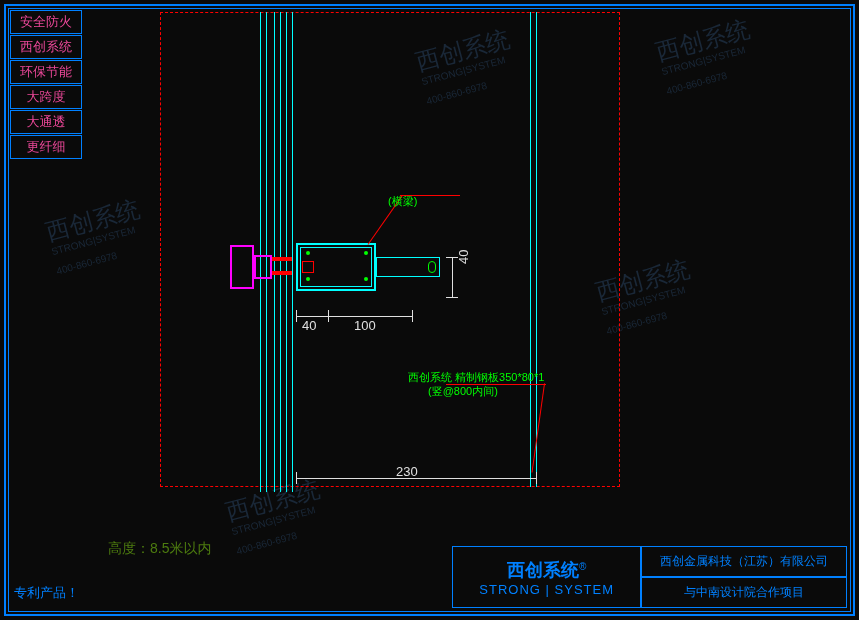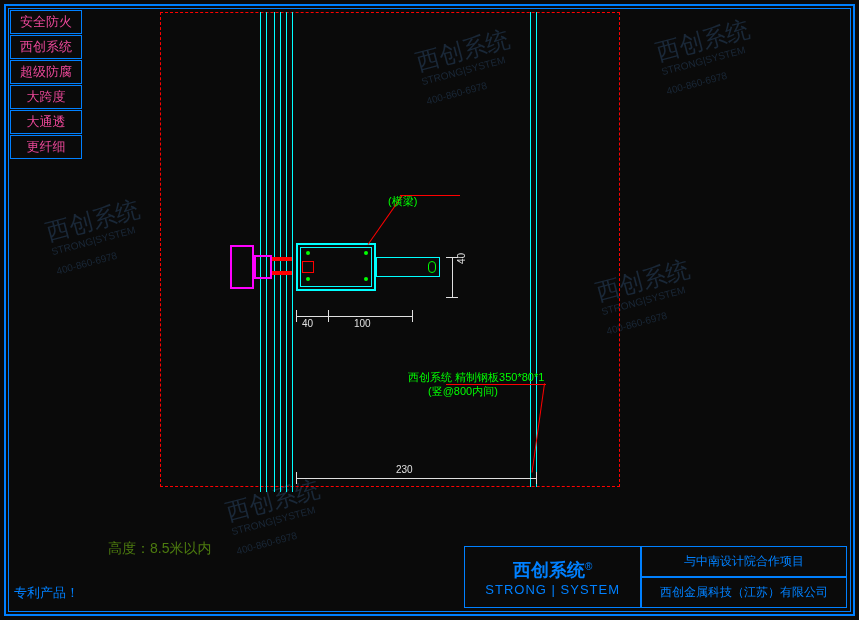--- a/index.html
+++ b/index.html
@@ -6,25 +6,25 @@
 body{background:#0a0a0a;width:859px;height:620px;position:relative;font-family:Arial,"Microsoft YaHei",sans-serif;overflow:hidden}
 .border-frame{position:absolute;inset:4px;border:2px solid #0080ff;pointer-events:none}
 .border-frame-inner{position:absolute;inset:8px;border:1px solid #0080ff;pointer-events:none}
 .tag-list{position:absolute;left:10px;top:10px;display:flex;flex-direction:column;gap:1px}
 .tag{border:1px solid #0080ff;color:#ec4899;font-size:13px;padding:2px 6px;text-align:center;min-width:72px}
 .patent{position:absolute;left:14px;bottom:18px;color:#0080ff;font-size:13px}
 .canvas{position:absolute;left:100px;top:12px;width:620px;height:500px}
 .red-dash{position:absolute;border:1.5px dashed #ff0000}
 .cyan-line{position:absolute;background:#00ffff}
 .cyan-vline{width:1px;height:480px;top:0}
-.white-dim{position:absolute;color:#e0e0e0;font-size:10px}
+.white-dim{position:absolute;color:#e0e0e0;font-size:13px}
 .green-label{position:absolute;color:#00ff00;font-size:11px;line-height:14px}
 .height-text{position:absolute;left:108px;top:540px;color:#4d7c0f;font-size:14px}
 .title-block{position:absolute;right:12px;bottom:12px;display:flex}
-.tb-cell{border:1px solid #0080ff;padding:8px 20px;display:flex;flex-direction:column;justify-content:center;align-items:center}
+.tb-cell{border:1px solid #0080ff;padding:8px 26px;display:flex;flex-direction:column;justify-content:center;align-items:center}
 .tb-brand{color:#0080ff;font-size:18px;font-weight:bold}
 .tb-brand-sub{color:#0080ff;font-size:13px;letter-spacing:1px}
 .tb-right{display:flex;flex-direction:column}
 .tb-right .tb-cell{color:#0080ff;font-size:12px;padding:6px 18px}
 .watermark{position:absolute;color:#1a2838;font-size:24px;transform:rotate(-15deg);pointer-events:none;line-height:20px}
 .watermark .wm-sub{font-size:10px;display:block}
 .bracket{position:absolute}
 .red-leader{position:absolute;background:#ff0000;height:1px;transform-origin:left center}
 .tick{position:absolute;background:#e0e0e0}
 </style>
@@ -46,21 +46,21 @@
 <div class="watermark" style="left:660px;top:30px">
   <span>西创系统</span><span class="wm-sub">STRONG|SYSTEM</span><span class="wm-sub">400-860-6978</span>
 </div>
 
 <div class="border-frame"></div>
 <div class="border-frame-inner"></div>
 
 <div class="tag-list">
   <div class="tag">安全防火</div>
   <div class="tag">西创系统</div>
-  <div class="tag">超级防腐</div>
+  <div class="tag">环保节能</div>
   <div class="tag">大跨度</div>
   <div class="tag">大通透</div>
   <div class="tag">更纤细</div>
 </div>
 
 <div class="patent">专利产品！</div>
 
 <div class="canvas">
 
   <div class="red-dash" style="left:60px;top:0;width:460px;height:475px"></div>
@@ -130,16 +130,16 @@
 </div>
 
 <div class="height-text">高度：8.5米以内</div>
 
 <div class="title-block">
   <div class="tb-cell" style="min-width:140px">
     <div><span class="tb-brand">西创系统</span><sup style="color:#0080ff;font-size:10px">®</sup></div>
     <div class="tb-brand-sub">STRONG | SYSTEM</div>
   </div>
   <div class="tb-right">
+    <div class="tb-cell">西创金属科技（江苏）有限公司</div>
     <div class="tb-cell">与中南设计院合作项目</div>
-    <div class="tb-cell">西创金属科技（江苏）有限公司</div>
   </div>
 </div>
 
 </body></html>

